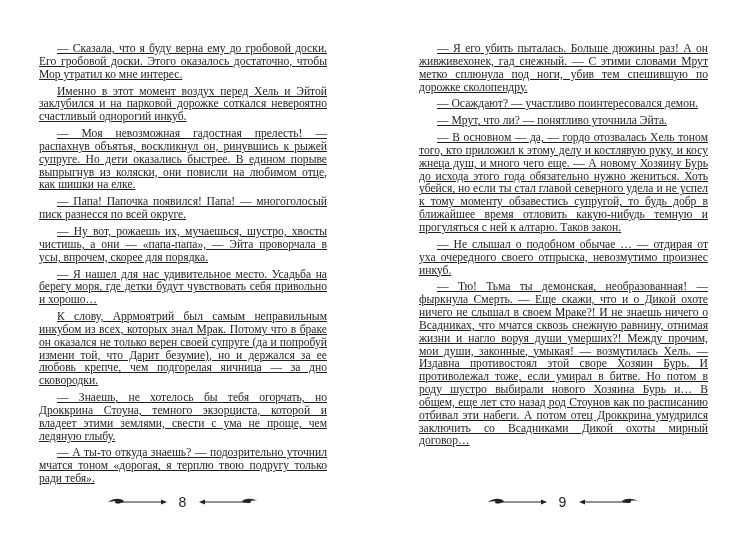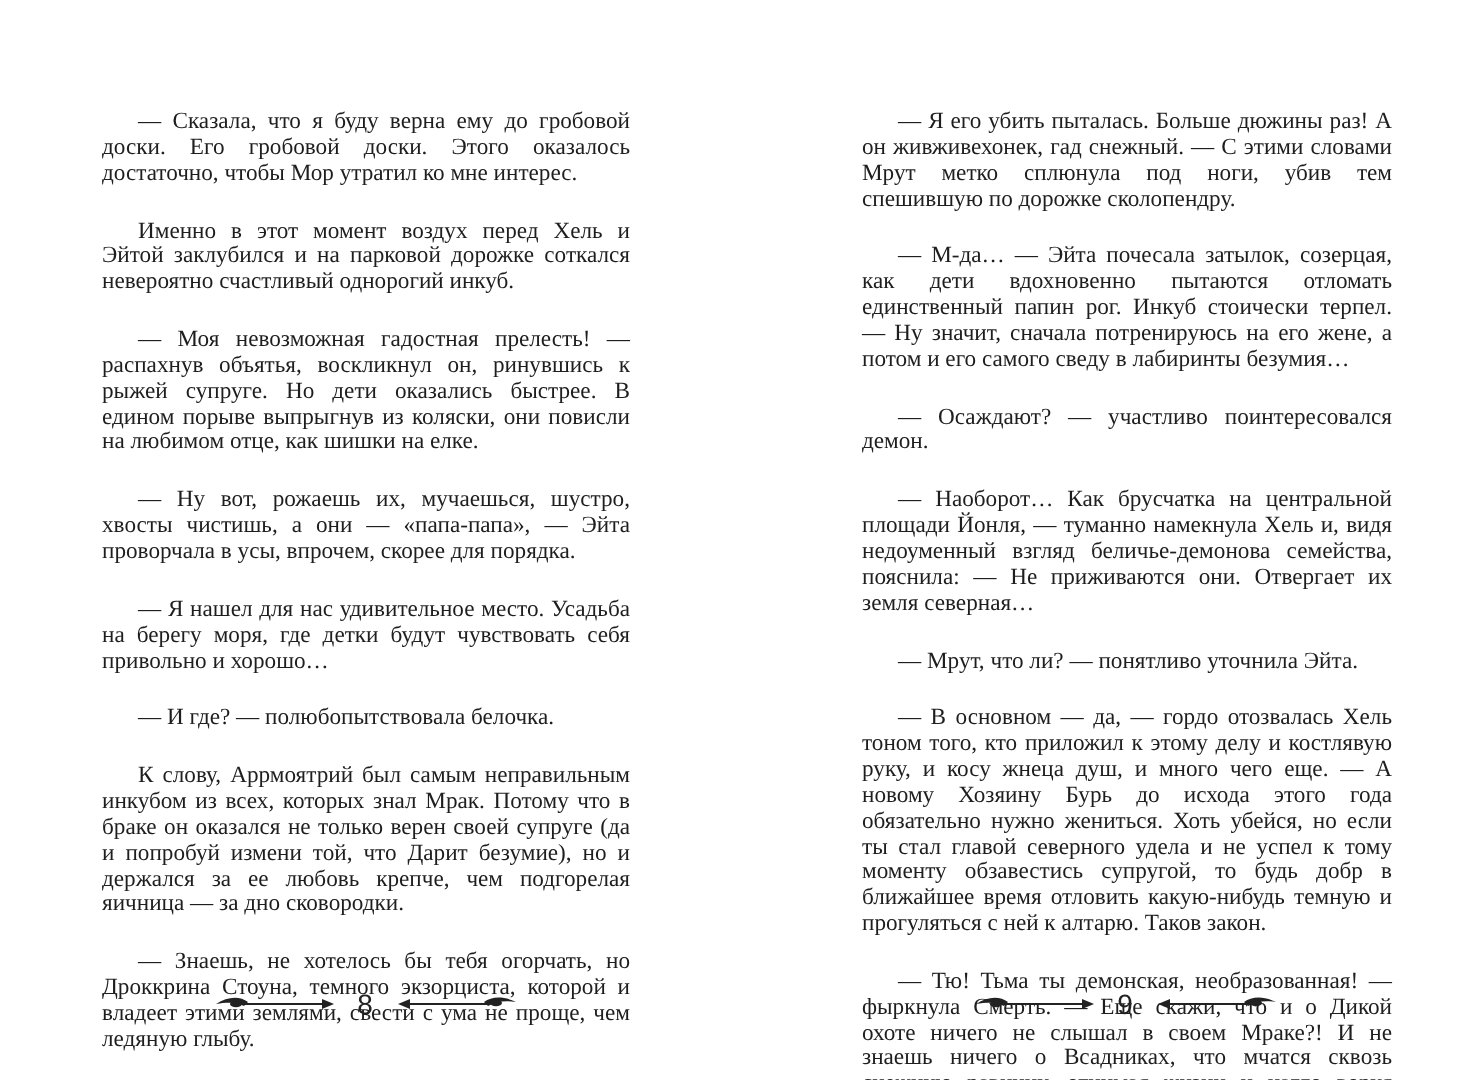--- a/index.html
+++ b/index.html
@@ -9,44 +9,44 @@
   .page.left { left: 0; width: 370px; }
   .page.right { left: 370px; width: 371px; }
   .text {
     position: absolute; top: 39px;
     font-family: "Liberation Serif", "DejaVu Serif", serif;
     font-size: 11.6px; line-height: 12.85px; color: #1e1e1e;
     text-align: justify;
   }
   .page.left .text { left: 35px; width: 296px; }
   .page.right .text { left: 45px; width: 297px; }
-  .text p { margin: 16px; text-indent: 18px; hyphens: manual; }
+  .text p { margin: 4px; text-indent: 18px; hyphens: manual; text-decoration: underline; }
   .folio {
     position: absolute; top: 494px; height: 16px;
     display: flex; align-items: center; justify-content: center;
     font-family: "Liberation Sans", "DejaVu Sans", sans-serif; font-size: 14px; color: #222;
   }
   .page.left .folio { left: 95px; width: 175px; }
   .page.right .folio { left: 105px; width: 175px; }
   .orn { width: 62px; height: 14px; display: block; }
   .num { width: 30px; text-align: center; }
 </style>
 </head>
 <body>
 
 <div class="spread">
 
   <div class="page left">
     <div class="text">
       <p>— Сказала, что я буду верна ему до гробовой доски. Его гробовой доски. Этого оказалось достаточно, чтобы Мор утратил ко мне интерес.</p>
       <p>Именно в этот момент воздух перед Хель и Эйтой заклубился и на парковой дорожке соткался невероятно счастливый однорогий инкуб.</p>
       <p>— Моя невозможная гадостная прелесть! — распахнув объятья, воскликнул он, ринувшись к рыжей супруге. Но дети оказались быстрее. В едином порыве выпрыгнув из коляски, они повисли на любимом отце, как шишки на елке.</p>
+      <p>— Папа! Папочка появился! Папа! — многоголосый писк разнесся по всей округе.</p>
       <p>— Ну вот, рожаешь их, мучаешься, шустро, хвосты чистишь, а они — «папа-папа», — Эйта проворчала в усы, впрочем, скорее для порядка.</p>
       <p>— Я нашел для нас удивительное место. Усадьба на берегу моря, где детки будут чувствовать себя привольно и хорошо…</p>
-      <p>— И где? — полюбопытствовала белочка.</p>
       <p>К слову, Аррмоятрий был самым неправильным инкубом из всех, которых знал Мрак. Потому что в браке он оказался не только верен своей супруге (да и попробуй измени той, что Дарит безумие), но и держался за ее любовь крепче, чем подгорелая яичница — за дно сковородки.</p>
       <p>— Знаешь, не хотелось бы тебя огорчать, но Дроккрина Стоуна, темного экзорциста, которой и владеет этими землями, свести с ума не проще, чем ледяную глыбу.</p>
       <p>— А ты-то откуда знаешь? — подозрительно уточнил мчатся тоном «дорогая, я терплю твою подругу только ради тебя».</p>
     </div>
     <div class="folio">
       <svg class="orn" viewBox="0 0 62 14">
         <path d="M2 7 C8 3 14 3 18 6 L16 8 C12 6 8 6 2 7 Z" fill="#222"></path>
         <ellipse cx="12" cy="7" rx="3" ry="1.6" fill="#222"></ellipse>
         <line x1="16" y1="7" x2="56" y2="7" stroke="#222" stroke-width="1"></line>
         <path d="M55 4.5 L61 7 L55 9.5 Z" fill="#222"></path>
@@ -57,25 +57,24 @@
         <line x1="6" y1="7" x2="46" y2="7" stroke="#222" stroke-width="1"></line>
         <path d="M60 6 C54 3 48 3 44 6 L46 8 C50 6 54 5 60 6 Z" fill="#222"></path>
         <ellipse cx="50" cy="6.5" rx="3" ry="1.6" fill="#222"></ellipse>
       </svg>
     </div>
   </div>
 
   <div class="page right">
     <div class="text">
       <p>— Я его убить пыталась. Больше дюжины раз! А он живживехонек, гад снежный. — С этими словами Мрут метко сплюнула под ноги, убив тем спешившую по дорожке сколопендру.</p>
-      <p>— М-да… — Эйта почесала затылок, созерцая, как дети вдохновенно пытаются отломать единственный папин рог. Инкуб стоически терпел. — Ну значит, сначала потренируюсь на его жене, а потом и его самого сведу в лабиринты безумия…</p>
       <p>— Осаждают? — участливо поинтересовался демон.</p>
-      <p>— Наоборот… Как брусчатка на центральной площади Йонля, — туманно намекнула Хель и, видя недоуменный взгляд беличье-демонова семейства, пояснила: — Не приживаются они. Отвергает их земля северная…</p>
       <p>— Мрут, что ли? — понятливо уточнила Эйта.</p>
       <p>— В основном — да, — гордо отозвалась Хель тоном того, кто приложил к этому делу и костлявую руку, и косу жнеца душ, и много чего еще. — А новому Хозяину Бурь до исхода этого года обязательно нужно жениться. Хоть убейся, но если ты стал главой северного удела и не успел к тому моменту обзавестись супругой, то будь добр в ближайшее время отловить какую-нибудь темную и прогуляться с ней к алтарю. Таков закон.</p>
+      <p>— Не слышал о подобном обычае … — отдирая от уха очередного своего отпрыска, невозмутимо произнес инкуб.</p>
       <p>— Тю! Тьма ты демонская, необразованная! — фыркнула Смерть. — Еще скажи, что и о Дикой охоте ничего не слышал в своем Мраке?! И не знаешь ничего о Всадниках, что мчатся сквозь снежную равнину, отнимая жизни и нагло воруя души умерших?! Между прочим, мои души, законные, умыкая! — возмутилась Хель. — Издавна противостоял этой своре Хозяин Бурь. И противолежал тоже, если умирал в битве. Но потом в роду шустро выбирали нового Хозяина Бурь и… В общем, еще лет сто назад род Стоунов как по расписанию отбивал эти набеги. А потом отец Дроккрина умудрился заключить со Всадниками Дикой охоты мирный договор…</p>
 
     </div>
     <div class="folio">
       <svg class="orn" viewBox="0 0 62 14">
         <path d="M2 7 C8 3 14 3 18 6 L16 8 C12 6 8 6 2 7 Z" fill="#222"></path>
         <ellipse cx="12" cy="7" rx="3" ry="1.6" fill="#222"></ellipse>
         <line x1="16" y1="7" x2="56" y2="7" stroke="#222" stroke-width="1"></line>
         <path d="M55 4.5 L61 7 L55 9.5 Z" fill="#222"></path>
       </svg>

